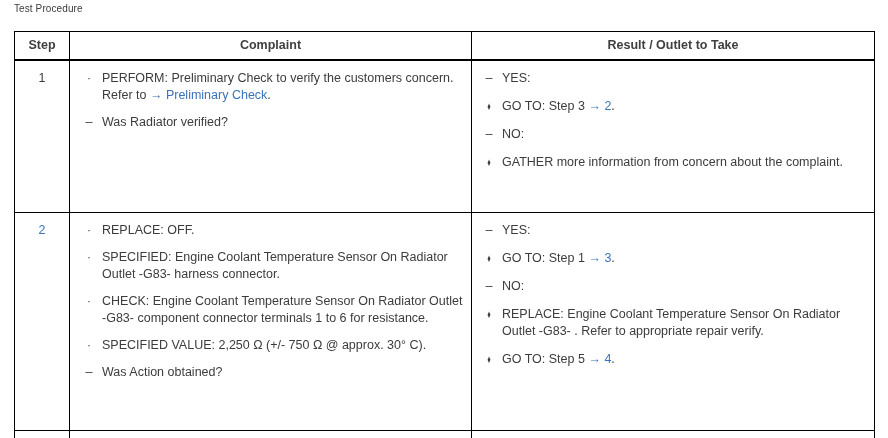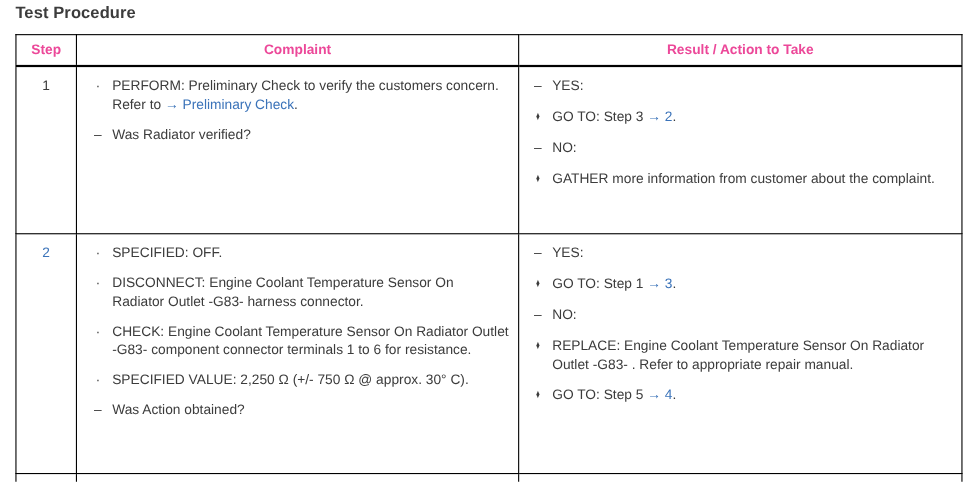--- a/index.html
+++ b/index.html
@@ -21,22 +21,22 @@
     position: relative;
     width: 888px;
     height: 438px;
     box-sizing: border-box;
   }
 
   .page-title {
     position: absolute;
     left: 14px;
     top: 3px;
-    font-size: 15px;
-    font-weight: bold;
+    font-size: 10px;
+    font-weight: normal;
     color: #3c3c3c;
     letter-spacing: 0.1px;
   }
 
   .proc-table {
     position: absolute;
     left: 14px;
     top: 31px;
     width: 860px;
     border-collapse: collapse;
@@ -51,21 +51,21 @@
   .proc-table td {
     border: 1px solid #000000;
     vertical-align: top;
     padding: 0;
   }
 
   .proc-table thead th {
     text-align: center;
     font-size: 12.5px;
     font-weight: bold;
-    color: #ec4899;
+    color: #404040;
     height: 27px;
     line-height: 27px;
     padding: 0 4px;
     border-bottom: 2px solid #000000;
   }
 
   .proc-table tbody td {
     padding: 9px 8px 10px 8px;
     border-top: 1px solid #000000;
   }
@@ -149,58 +149,58 @@
   <table class="proc-table">
     <colgroup>
       <col class="col-step">
       <col class="col-proc">
       <col class="col-res">
     </colgroup>
     <thead>
       <tr>
         <th>Step</th>
         <th>Complaint</th>
-        <th>Result / Action to Take</th>
+        <th>Result / Outlet to Take</th>
       </tr>
     </thead>
     <tbody id="table-body">
         <tr class="row-1">
           <td class="step-cell"><span class="step-num">1</span></td>
           <td class="proc-cell">
             <ul class="blist">
               <li><span class="marker dot">·</span><span><span>PERFORM: Preliminary Check to verify the customers concern. Refer to </span><span class="arrow">→</span><span> </span><span class="lnk">Preliminary Check</span><span>.</span></span></li>
               <li><span class="marker dash">–</span><span><span>Was Radiator verified?</span></span></li>
             </ul>
           </td>
           <td class="result-cell">
             <ul class="blist">
               <li><span class="marker dash">–</span><span><span>YES:</span></span></li>
               <li><span class="marker diamond">♦</span><span><span>GO TO: Step 3 </span><span class="arrow">→</span><span> </span><span class="lnk">2</span><span>.</span></span></li>
               <li><span class="marker dash">–</span><span><span>NO:</span></span></li>
-              <li><span class="marker diamond">♦</span><span><span>GATHER more information from customer about the complaint.</span></span></li>
+              <li><span class="marker diamond">♦</span><span><span>GATHER more information from concern about the complaint.</span></span></li>
             </ul>
           </td>
         </tr>
         <tr class="row-2">
           <td class="step-cell"><span class="step-num link">2</span></td>
           <td class="proc-cell">
             <ul class="blist">
-              <li><span class="marker dot">·</span><span><span>SPECIFIED: OFF.</span></span></li>
-              <li><span class="marker dot">·</span><span><span>DISCONNECT: Engine Coolant Temperature Sensor On Radiator Outlet -G83- harness connector.</span></span></li>
+              <li><span class="marker dot">·</span><span><span>REPLACE: OFF.</span></span></li>
+              <li><span class="marker dot">·</span><span><span>SPECIFIED: Engine Coolant Temperature Sensor On Radiator Outlet -G83- harness connector.</span></span></li>
               <li><span class="marker dot">·</span><span><span>CHECK: Engine Coolant Temperature Sensor On Radiator Outlet -G83- component connector terminals 1 to 6 for resistance.</span></span></li>
               <li><span class="marker dot">·</span><span><span>SPECIFIED VALUE: 2,250 Ω (+/- 750 Ω @ approx. 30° C).</span></span></li>
               <li><span class="marker dash">–</span><span><span>Was Action obtained?</span></span></li>
             </ul>
           </td>
           <td class="result-cell">
             <ul class="blist">
               <li><span class="marker dash">–</span><span><span>YES:</span></span></li>
               <li><span class="marker diamond">♦</span><span><span>GO TO: Step 1 </span><span class="arrow">→</span><span> </span><span class="lnk">3</span><span>.</span></span></li>
               <li><span class="marker dash">–</span><span><span>NO:</span></span></li>
-              <li><span class="marker diamond">♦</span><span><span>REPLACE: Engine Coolant Temperature Sensor On Radiator Outlet -G83- . Refer to appropriate repair manual.</span></span></li>
+              <li><span class="marker diamond">♦</span><span><span>REPLACE: Engine Coolant Temperature Sensor On Radiator Outlet -G83- . Refer to appropriate repair verify.</span></span></li>
               <li><span class="marker diamond">♦</span><span><span>GO TO: Step 5 </span><span class="arrow">→</span><span> </span><span class="lnk">4</span><span>.</span></span></li>
             </ul>
           </td>
         </tr>
         <tr class="row-3">
           <td class="step-cell"></td>
           <td class="proc-cell"></td>
           <td class="result-cell"></td>
         </tr>
       </tbody>

